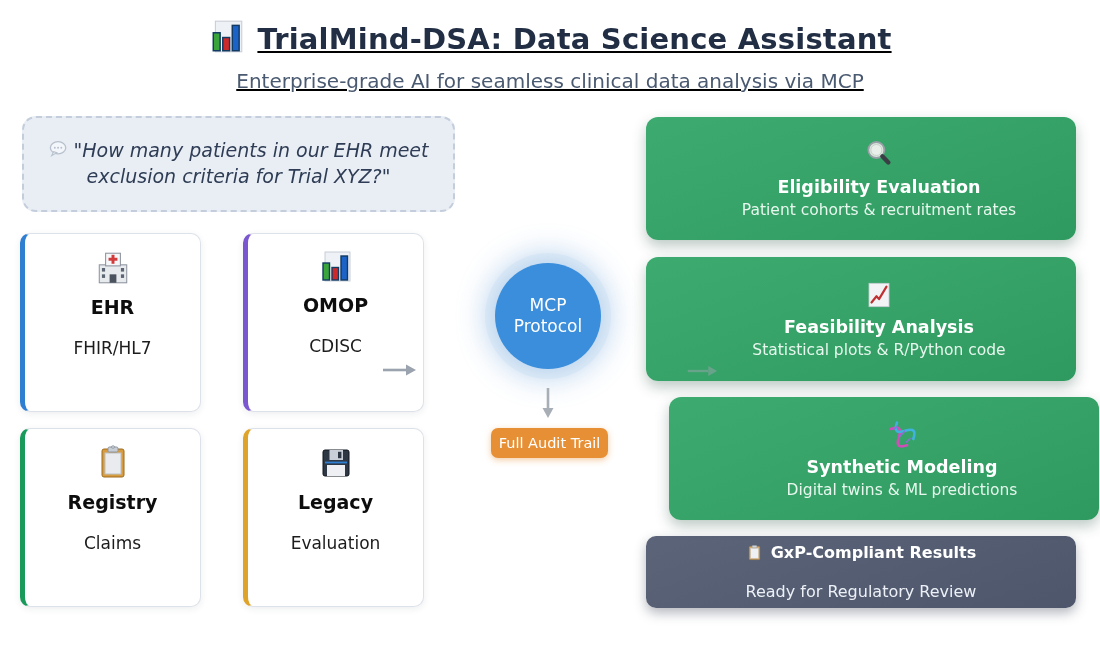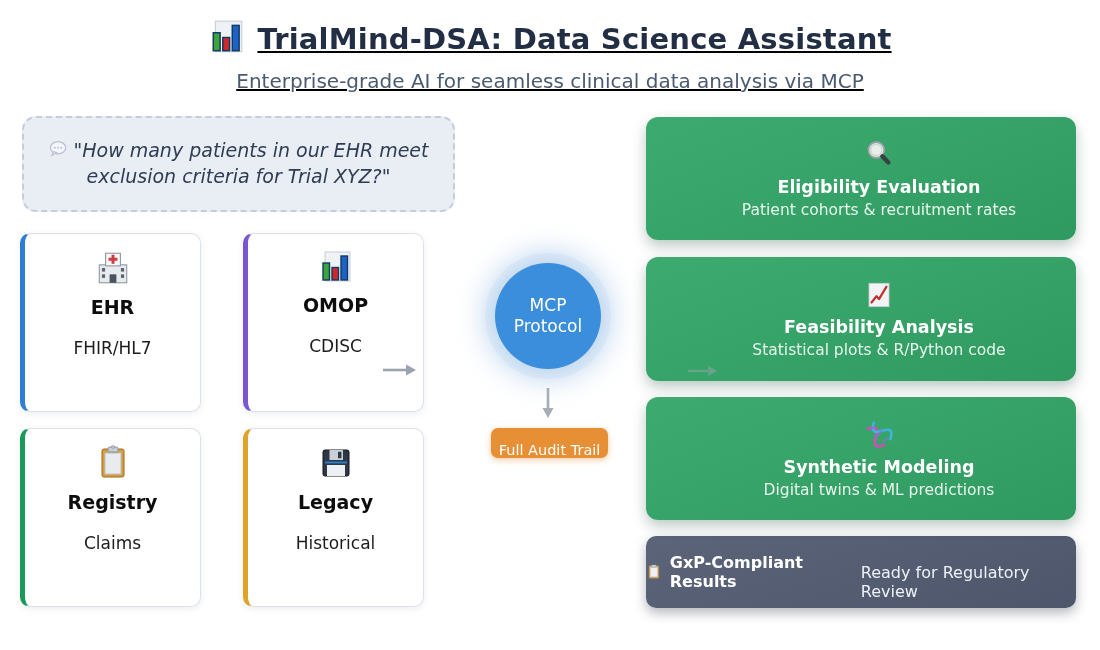--- a/index.html
+++ b/index.html
@@ -30,41 +30,41 @@
   
   .hub { position:absolute; left:495px; top:263px; width:106px; height:106px;
     border-radius:50%; background:#3a8edb; display:flex; flex-direction:column;
     align-items:center; justify-content:center;
     box-shadow:0 0 0 10px rgba(180,210,240,.18), 0 0 30px 8px rgba(90,150,215,.45); }
   .hub span { color:#ffffff; font-weight:normal; font-size:17px; line-height:1.25; }
 
   .down-arrow { position:absolute; left:540px; top:386px; }
 
   .audit-badge { position:absolute; left:491px; top:428px; width:117px; height:30px;
-    background:#e78f35; border-radius:7px; display:flex; align-items:flex-end;
+    background:#e78f35; border-radius:7px; display:flex; align-items:center;
     justify-content:center; color:#fff; font-size:14.5px;
     box-shadow:0 2px 6px rgba(231,143,53,.45); }
 
   
   .flow-arrow { position:absolute; }
   .flow-arrow.faint { opacity:.5; z-index:5; }
 
   
   .out-card { position:absolute; left:646px; width:430px; border-radius:12px;
     background:linear-gradient(160deg,#3dab70,#2f9a5f);
     box-shadow:0 6px 14px rgba(15,60,40,.28);
     display:flex; flex-direction:column; align-items:center; justify-content:center; z-index:1;padding-left:36px; }
   .out-card .o-title { font-size:17.5px; font-weight:bold; color:#ffffff; margin-top:7px; }
   .out-card .o-sub { font-size:15.5px; color:#e7f7ee; margin-top:4px; }
 
   
   .result-card { position:absolute; left:646px; top:536px; width:430px; height:72px;
     border-radius:10px; background:linear-gradient(160deg,#5b6478,#4d566b);
     box-shadow:0 5px 12px rgba(40,48,70,.35);
-    display:flex; flex-direction:row; align-items:center; justify-content:center; }
+    display:flex; flex-direction:column; align-items:center; justify-content:center; }
   .result-card .r-line1 { display:flex; align-items:center; gap:8px;
     font-size:16px; font-weight:600; color:#ffffff; }
   .result-card .r-line2 { font-size:16px; color:#edf1f7; margin-top:20px; }
 </style>
 </head>
 <body>
 
 <div class="stage">
 
   <div class="header">
@@ -134,21 +134,21 @@
 
   <div class="src-card" style="left: 243px; top: 428px; border-left-color: rgb(223, 163, 42);">
     <svg width="36" height="38" viewBox="0 0 36 36">
       <rect x="5" y="5" width="26" height="26" rx="2" fill="#2e3744" stroke="#10161f"></rect>
       <rect x="11.5" y="5" width="13.5" height="10" fill="#c9cfd6"></rect>
       <rect x="20" y="6.8" width="3.4" height="6.4" fill="#2e3744"></rect>
       <rect x="7" y="16.6" width="22" height="1.8" fill="#2f7fd2"></rect>
       <rect x="9" y="20" width="18" height="11" fill="#eef0f3"></rect>
     </svg>
     <div class="s-title">Legacy</div>
-    <div class="s-sub">Historical</div>
+    <div class="s-sub">Evaluation</div>
   </div>
 
   <svg class="flow-arrow" style="left:381px; top:362px;" width="36" height="16" viewBox="0 0 36 16">
     <line x1="2" y1="8" x2="25" y2="8" stroke="#9aa3ae" stroke-width="2.6"></line>
     <polygon points="25,2.5 35,8 25,13.5" fill="#9aa3ae"></polygon>
   </svg>
 
   <div class="hub" style="background-color: rgb(58, 142, 219);">
     <span>MCP</span>
     <span>Protocol</span>
@@ -180,21 +180,21 @@
 
   <div class="out-card" style="top:257px; height:124px;">
     <svg width="30" height="30" viewBox="0 0 36 36">
       <rect x="6" y="4" width="24" height="28" fill="#f2f3f5" stroke="#c6cbd2"></rect>
       <polyline points="9,27 15,19.5 18,23 27,8" fill="none" stroke="#c03030" stroke-width="2.6" stroke-linejoin="round" stroke-linecap="round"></polyline>
     </svg>
     <div class="o-title">Feasibility Analysis</div>
     <div class="o-sub">Statistical plots &amp; R/Python code</div>
   </div>
 
-  <div class="out-card" style="top:397px; height:123px;">
+  <div class="out-card" style="top:397px; height:123px;margin-left:23px;">
     <svg width="32" height="32" viewBox="0 0 36 36">
       <g transform="rotate(-45 18 18)">
         <path d="M13 5 C22 9.5, 22 13.5, 13 18 C4 22.5, 4 26.5, 13 31" fill="none" stroke="#cf4fb8" stroke-width="3" stroke-linecap="round"></path>
         <path d="M23 5 C14 9.5, 14 13.5, 23 18 C32 22.5, 32 26.5, 23 31" fill="none" stroke="#3fb3dd" stroke-width="3" stroke-linecap="round"></path>
         <line x1="14.5" y1="8" x2="21.5" y2="8" stroke="#8a6fd8" stroke-width="1.6"></line>
         <line x1="13" y1="18" x2="23" y2="18" stroke="#8a6fd8" stroke-width="1.6"></line>
         <line x1="14.5" y1="28" x2="21.5" y2="28" stroke="#8a6fd8" stroke-width="1.6"></line>
       </g>
     </svg>
     <div class="o-title">Synthetic Modeling</div>

